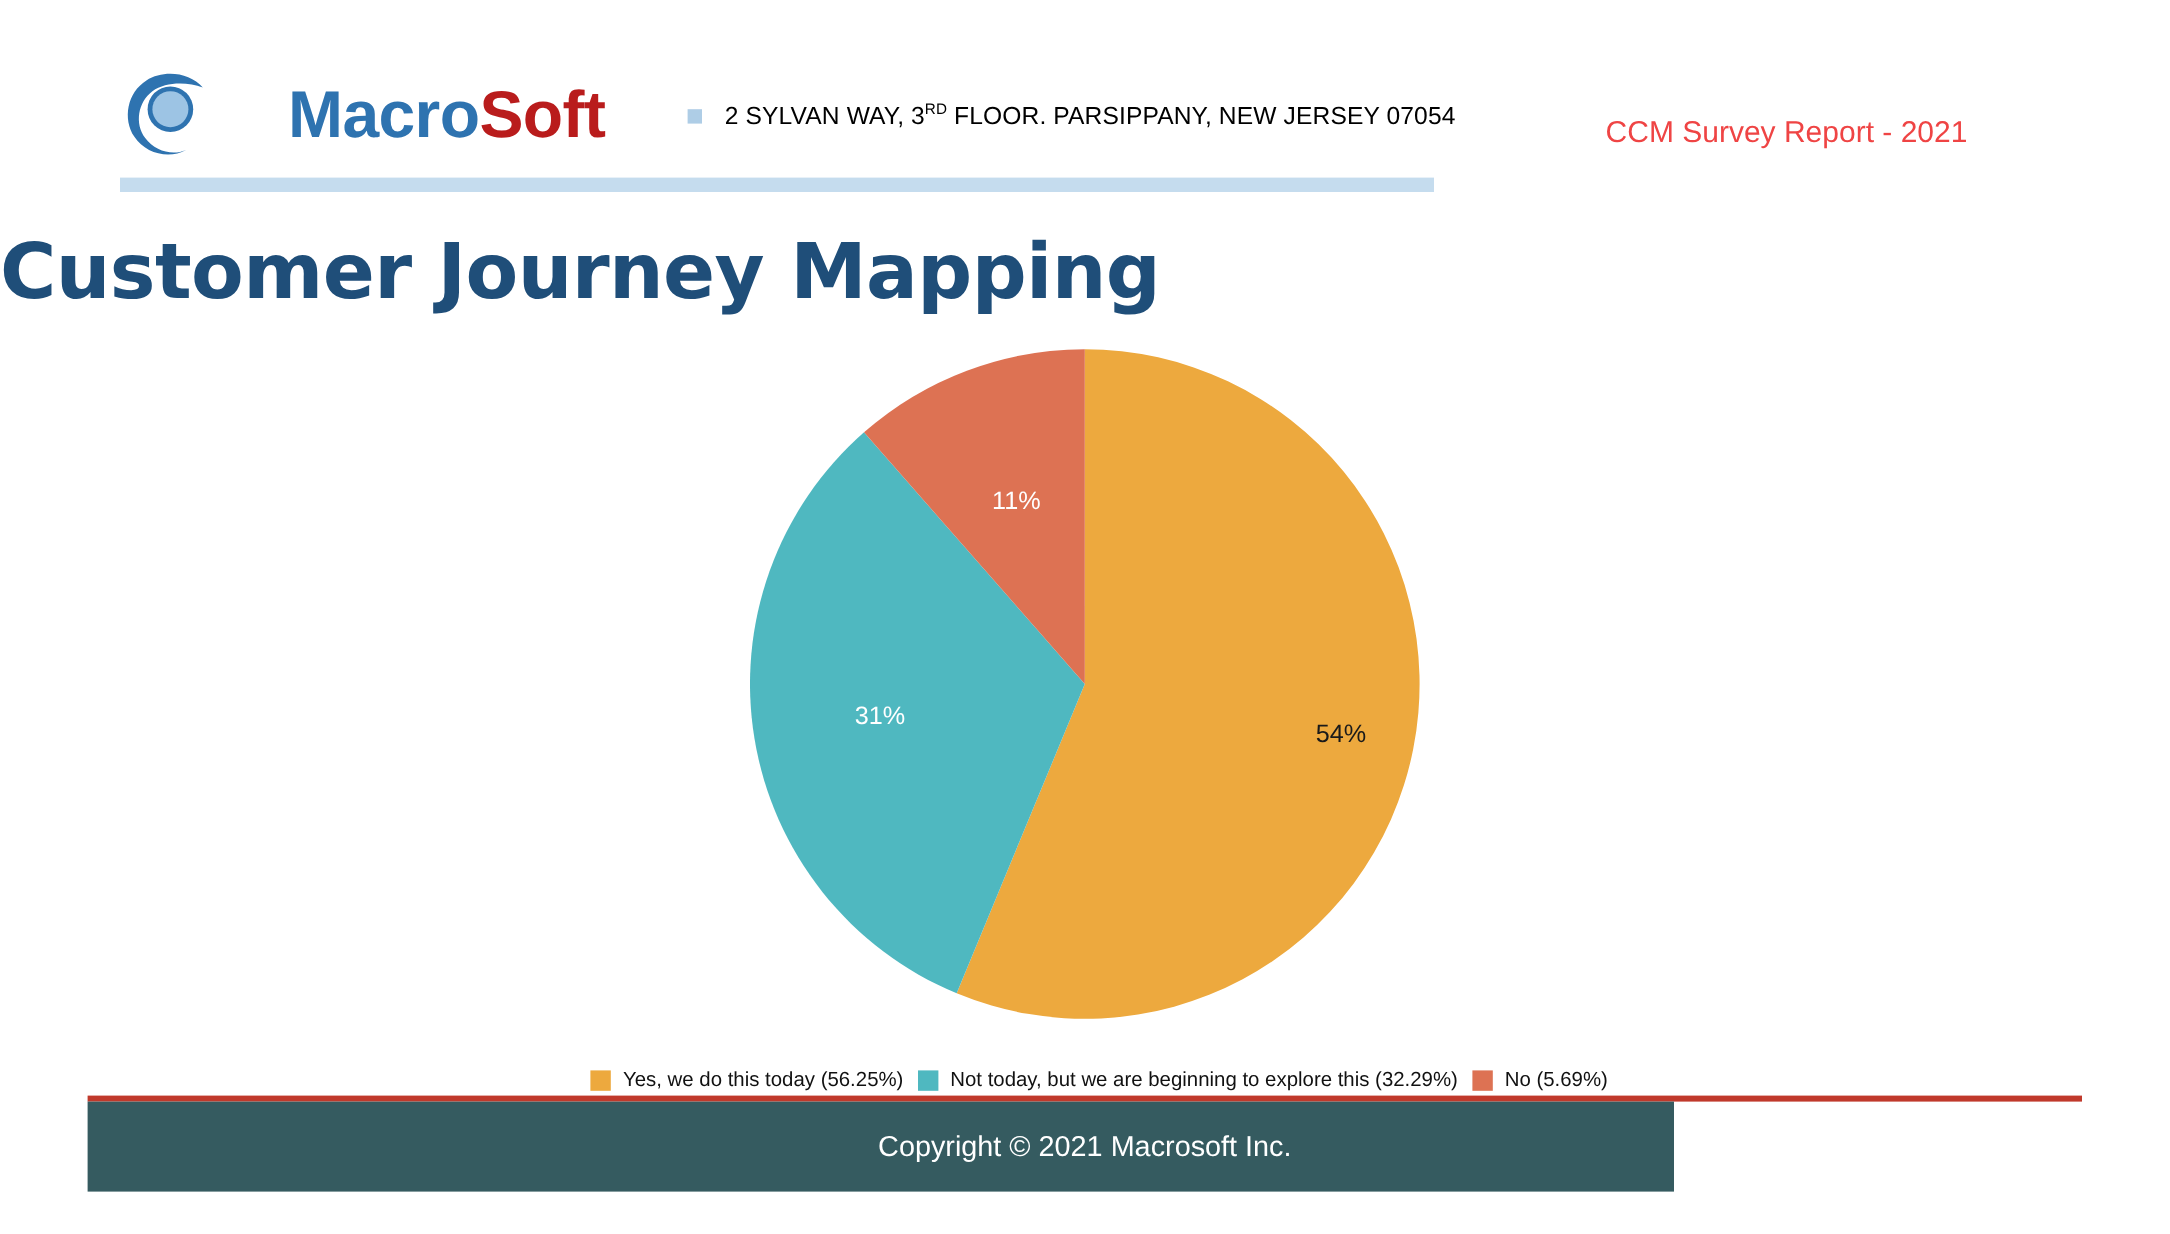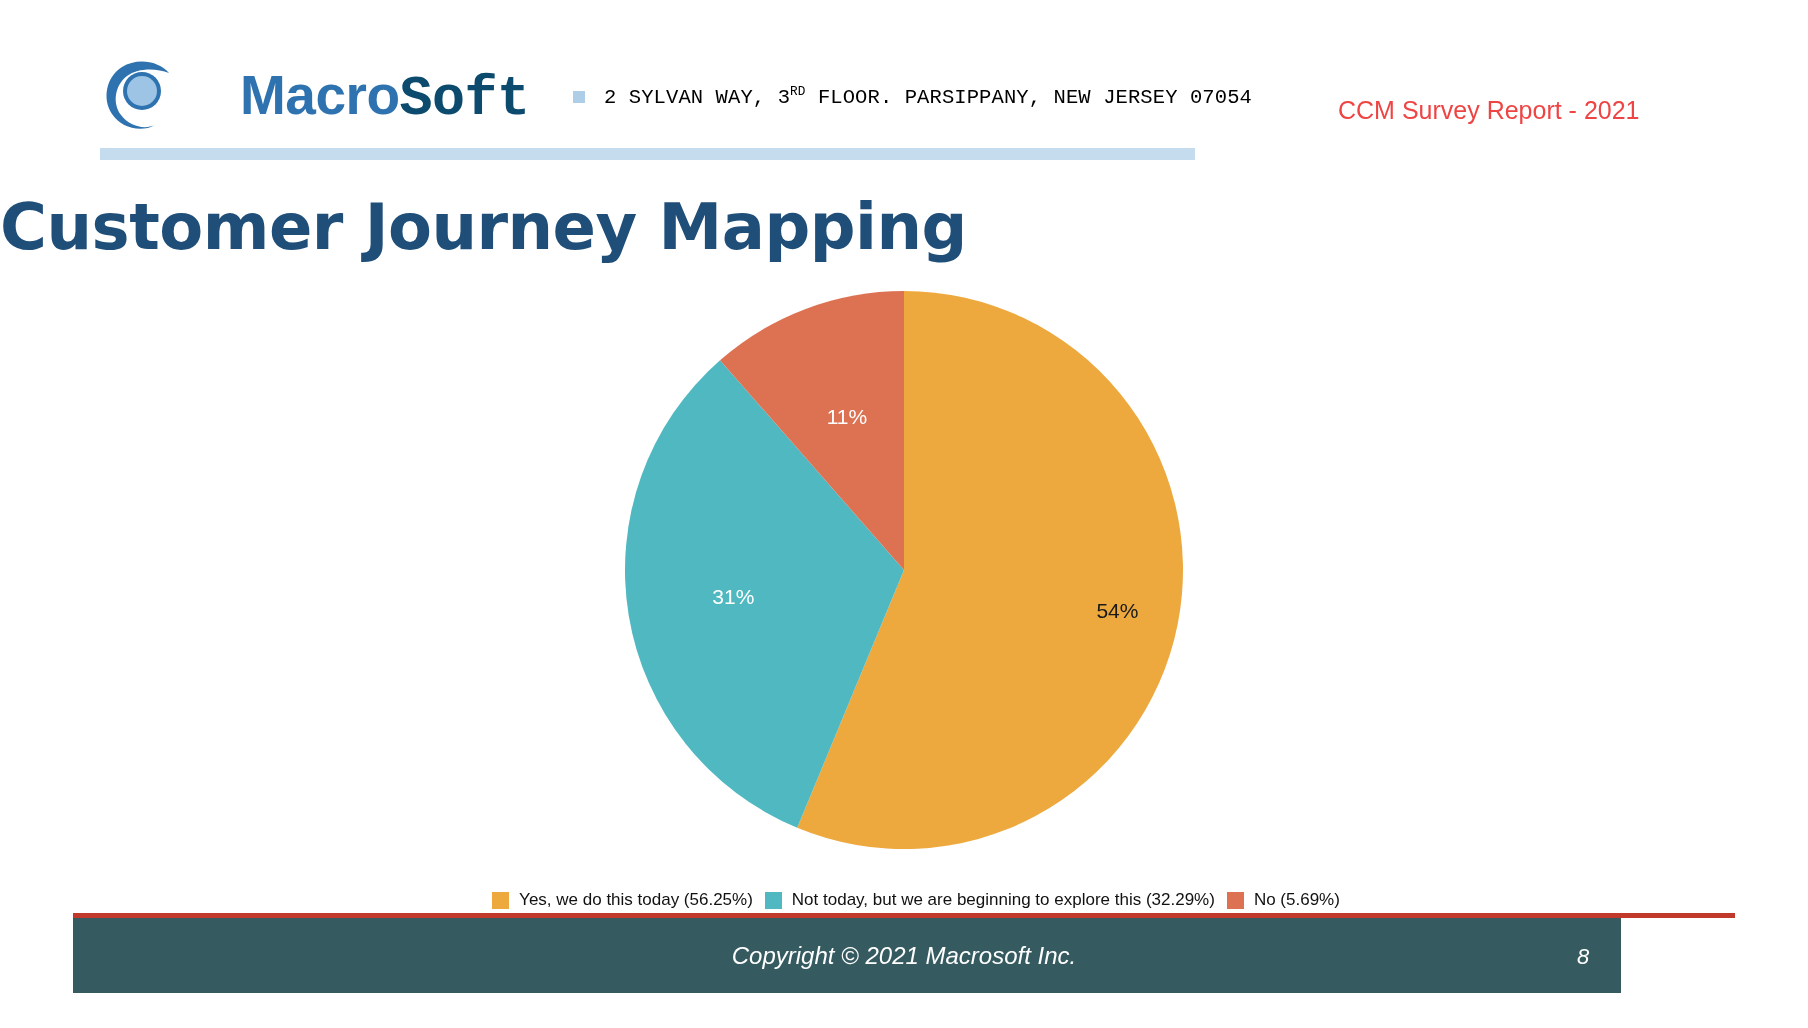--- a/index.html
+++ b/index.html
@@ -42,21 +42,21 @@
     position: absolute;
     left: 92px;
     top: 4px;
     font-size: 55px;
     font-weight: bold;
     letter-spacing: -0.5px;
     line-height: 66px;
     white-space: nowrap;
   }
   .logo-macro { color: #2E73B0; margin-left: 48px; }
-  .logo-soft  { color: #0c4a6e; font-family: Liberation Mono, monospace; }
+  .logo-soft  { color: #b91c1c; }
 
   .header-rule {
     position: absolute;
     left: 100px;
     top: 148px;
     width: 1095px;
     height: 12px;
     background: #C5DCEE;
   }
 
@@ -77,21 +77,20 @@
     height: 12px;
     background: #AECDE6;
     display: inline-block;
     margin-right: 19px;
     flex: 0 0 auto;
   }
   .contact-text {
     font-size: 20.5px;
     color: #000000;
     letter-spacing: 0.1px;
-    font-family: Liberation Mono, monospace;
   }
   .contact-text sup {
     font-size: 0.62em;
     vertical-align: super;
     line-height: 0;
   }
   .contact-gap { width: 77px; flex: 0 0 auto; }
 
   .report-tag {
     position: absolute;
@@ -174,24 +173,23 @@
     left: 73px;
     top: 913px;
     width: 1662px;
     height: 5px;
     background: #C0392B;
   }
   .footer-bar {
     position: absolute;
     left: 73px;
     top: 918px;
-    width: 1548px;
+    width: 1322px;
     height: 75px;
     background: #355B60;
-    font-style: italic;
   }
   .footer-copy {
     position: absolute;
     left: 0;
     top: 24px;
     width: 1662px;
     text-align: center;
     font-size: 24px;
     color: #FFFFFF;
   }

